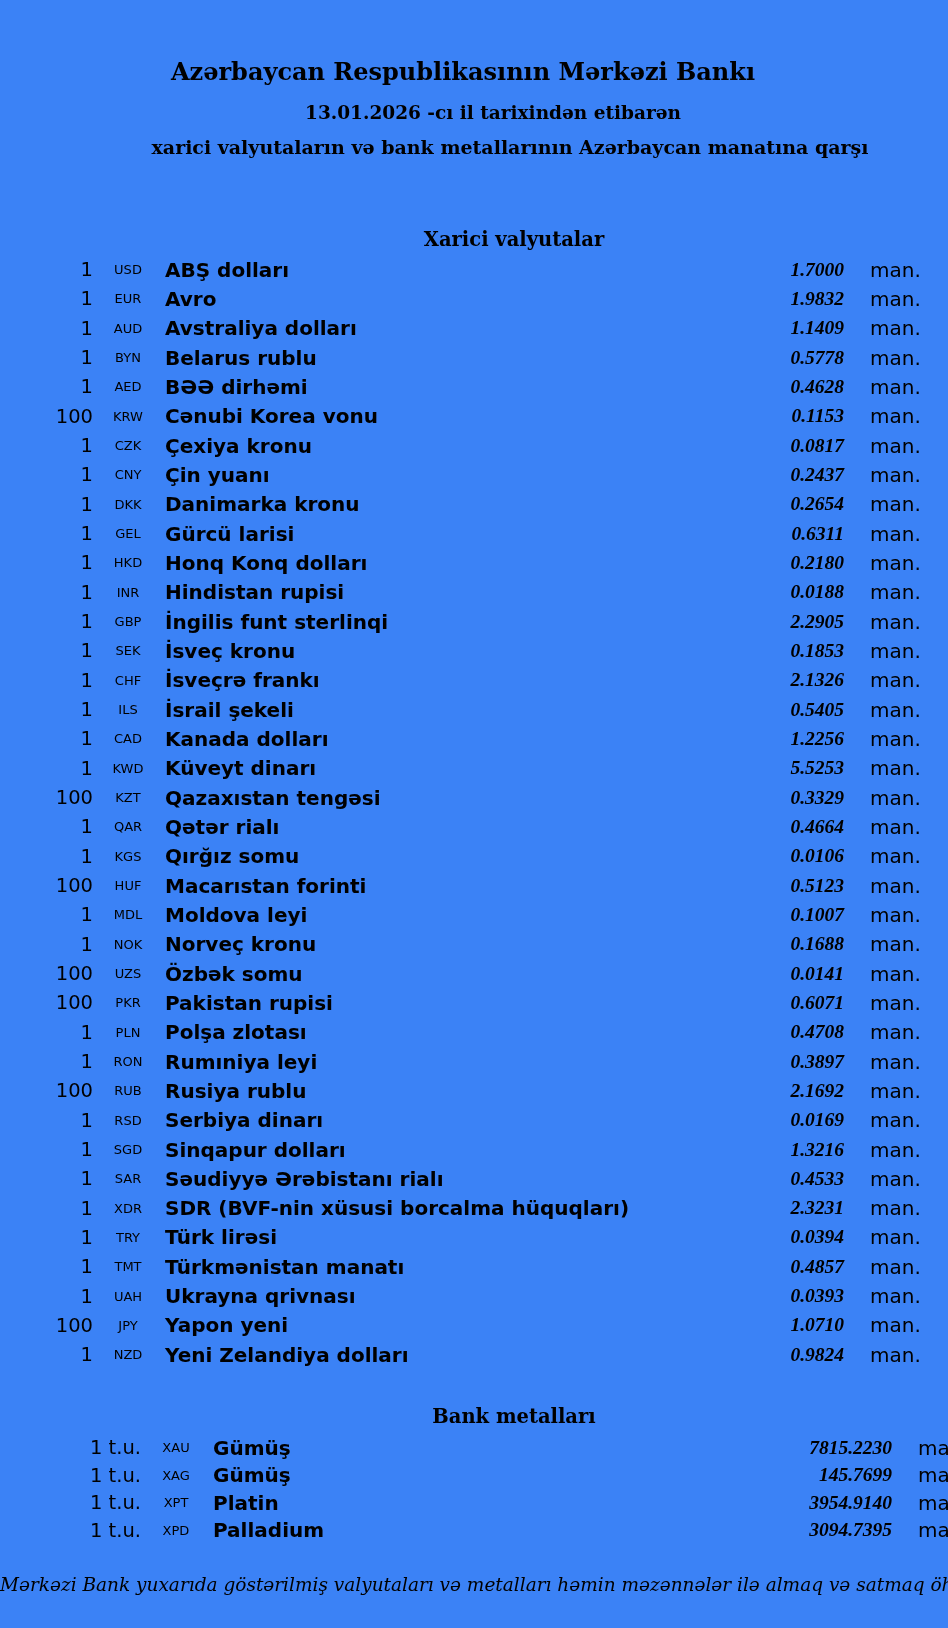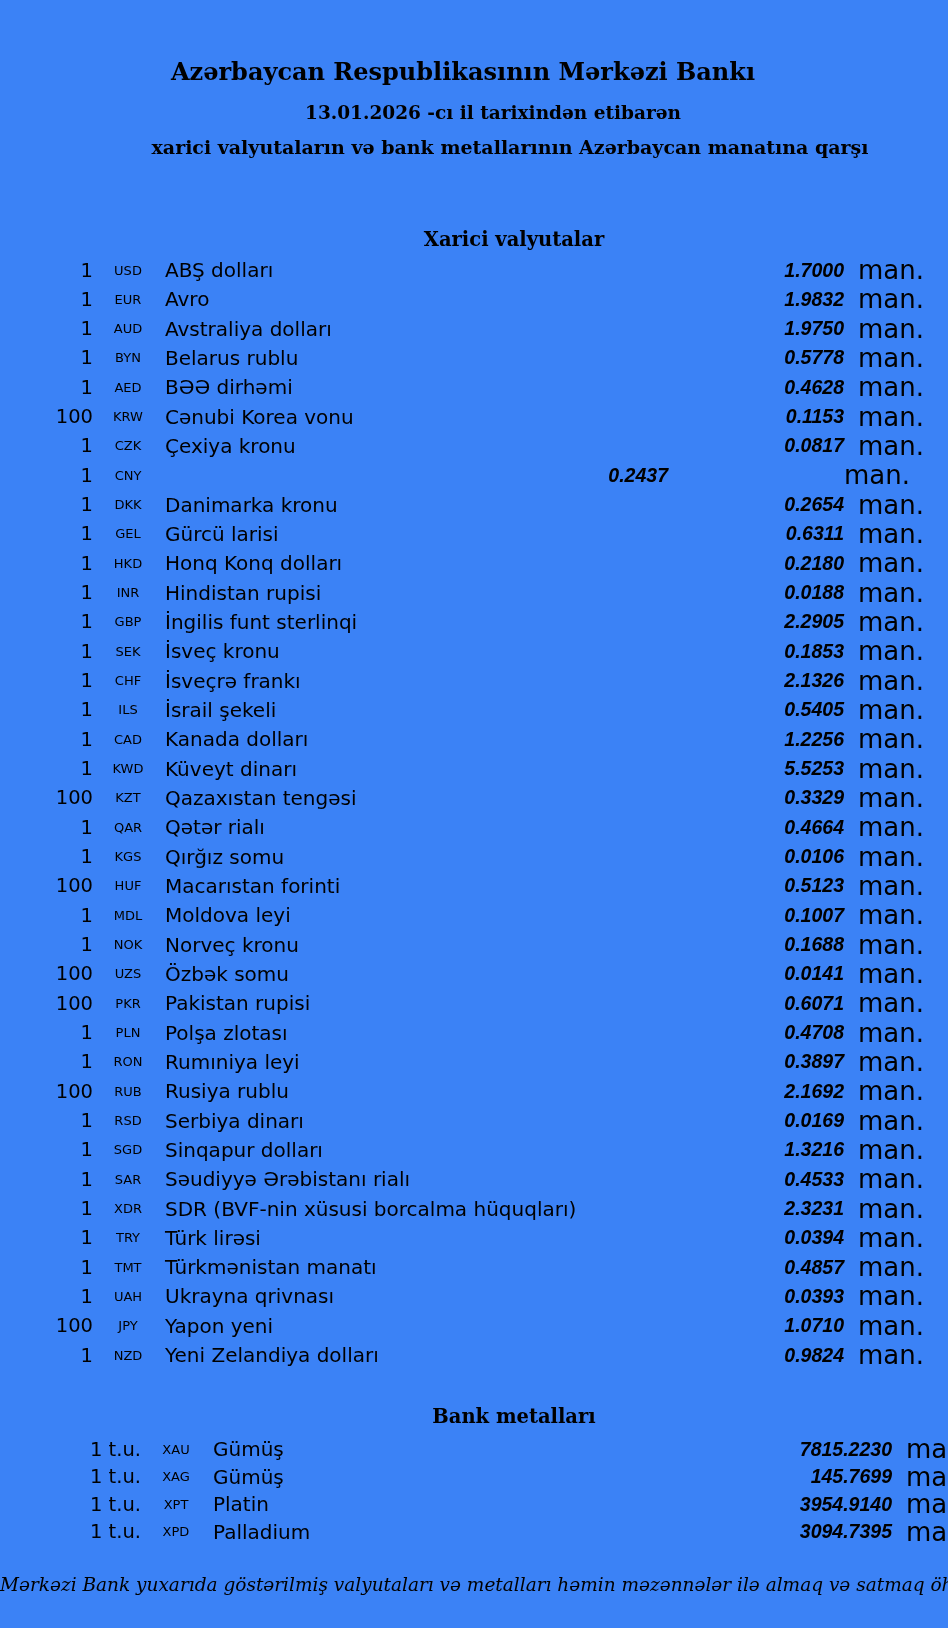--- a/index.html
+++ b/index.html
@@ -39,30 +39,30 @@
   .row {
     display: grid;
     grid-template-columns: 93px 70px 1fr 176px 14px 52px;
     align-items: center;
   }
   .currencies .row { height: 29.33px; }
   .metals .row     { height: 27.5px; }
 
   .qty   { text-align: right;  font-size: 19.5px; white-space: nowrap; }
   .code  { text-align: center; font-size: 13px; white-space: nowrap; }
-  .cname { text-align: left;   font-size: 20px; padding-left: 2px; white-space: nowrap; }
+  .cname { text-align: left;   font-size: 20px; padding-left: 2px; white-space: nowrap; font-weight: bold; }
   .rate  {
     text-align: right;
-    font-family: Liberation Sans, sans-serif;
+    font-family: Liberation Serif, serif;
     font-weight: bold;
     font-style: italic;
     font-size: 19.5px;
     white-space: nowrap;
   }
-  .unit  { text-align: center; font-size: 26px; white-space: nowrap; }
+  .unit  { text-align: right; font-size: 20px; white-space: nowrap; margin-left: 12px; }
 
   .footer {
     position: absolute;
     top: 1572px;
     left: 0;
     width: 948px;
     text-align: center;
     font-family: "DejaVu Serif", serif;
     font-style: italic;
     font-size: 18.5px;
@@ -99,21 +99,21 @@
     <span class="cname">Avro</span>
     <span class="rate">1.9832</span>
     <span class="gap"></span>
     <span class="unit">man.</span>
   </div>
 
   <div class="row">
     <span class="qty">1</span>
     <span class="code">AUD</span>
     <span class="cname">Avstraliya dolları</span>
-    <span class="rate">1.9750</span>
+    <span class="rate">1.1409</span>
     <span class="gap"></span>
     <span class="unit">man.</span>
   </div>
 
   <div class="row">
     <span class="qty">1</span>
     <span class="code">BYN</span>
     <span class="cname">Belarus rublu</span>
     <span class="rate">0.5778</span>
     <span class="gap"></span>
@@ -143,20 +143,21 @@
     <span class="code">CZK</span>
     <span class="cname">Çexiya kronu</span>
     <span class="rate">0.0817</span>
     <span class="gap"></span>
     <span class="unit">man.</span>
   </div>
 
   <div class="row">
     <span class="qty">1</span>
     <span class="code">CNY</span>
+    <span class="cname">Çin yuanı</span>
     <span class="rate">0.2437</span>
     <span class="gap"></span>
     <span class="unit">man.</span>
   </div>
 
   <div class="row">
     <span class="qty">1</span>
     <span class="code">DKK</span>
     <span class="cname">Danimarka kronu</span>
     <span class="rate">0.2654</span>

